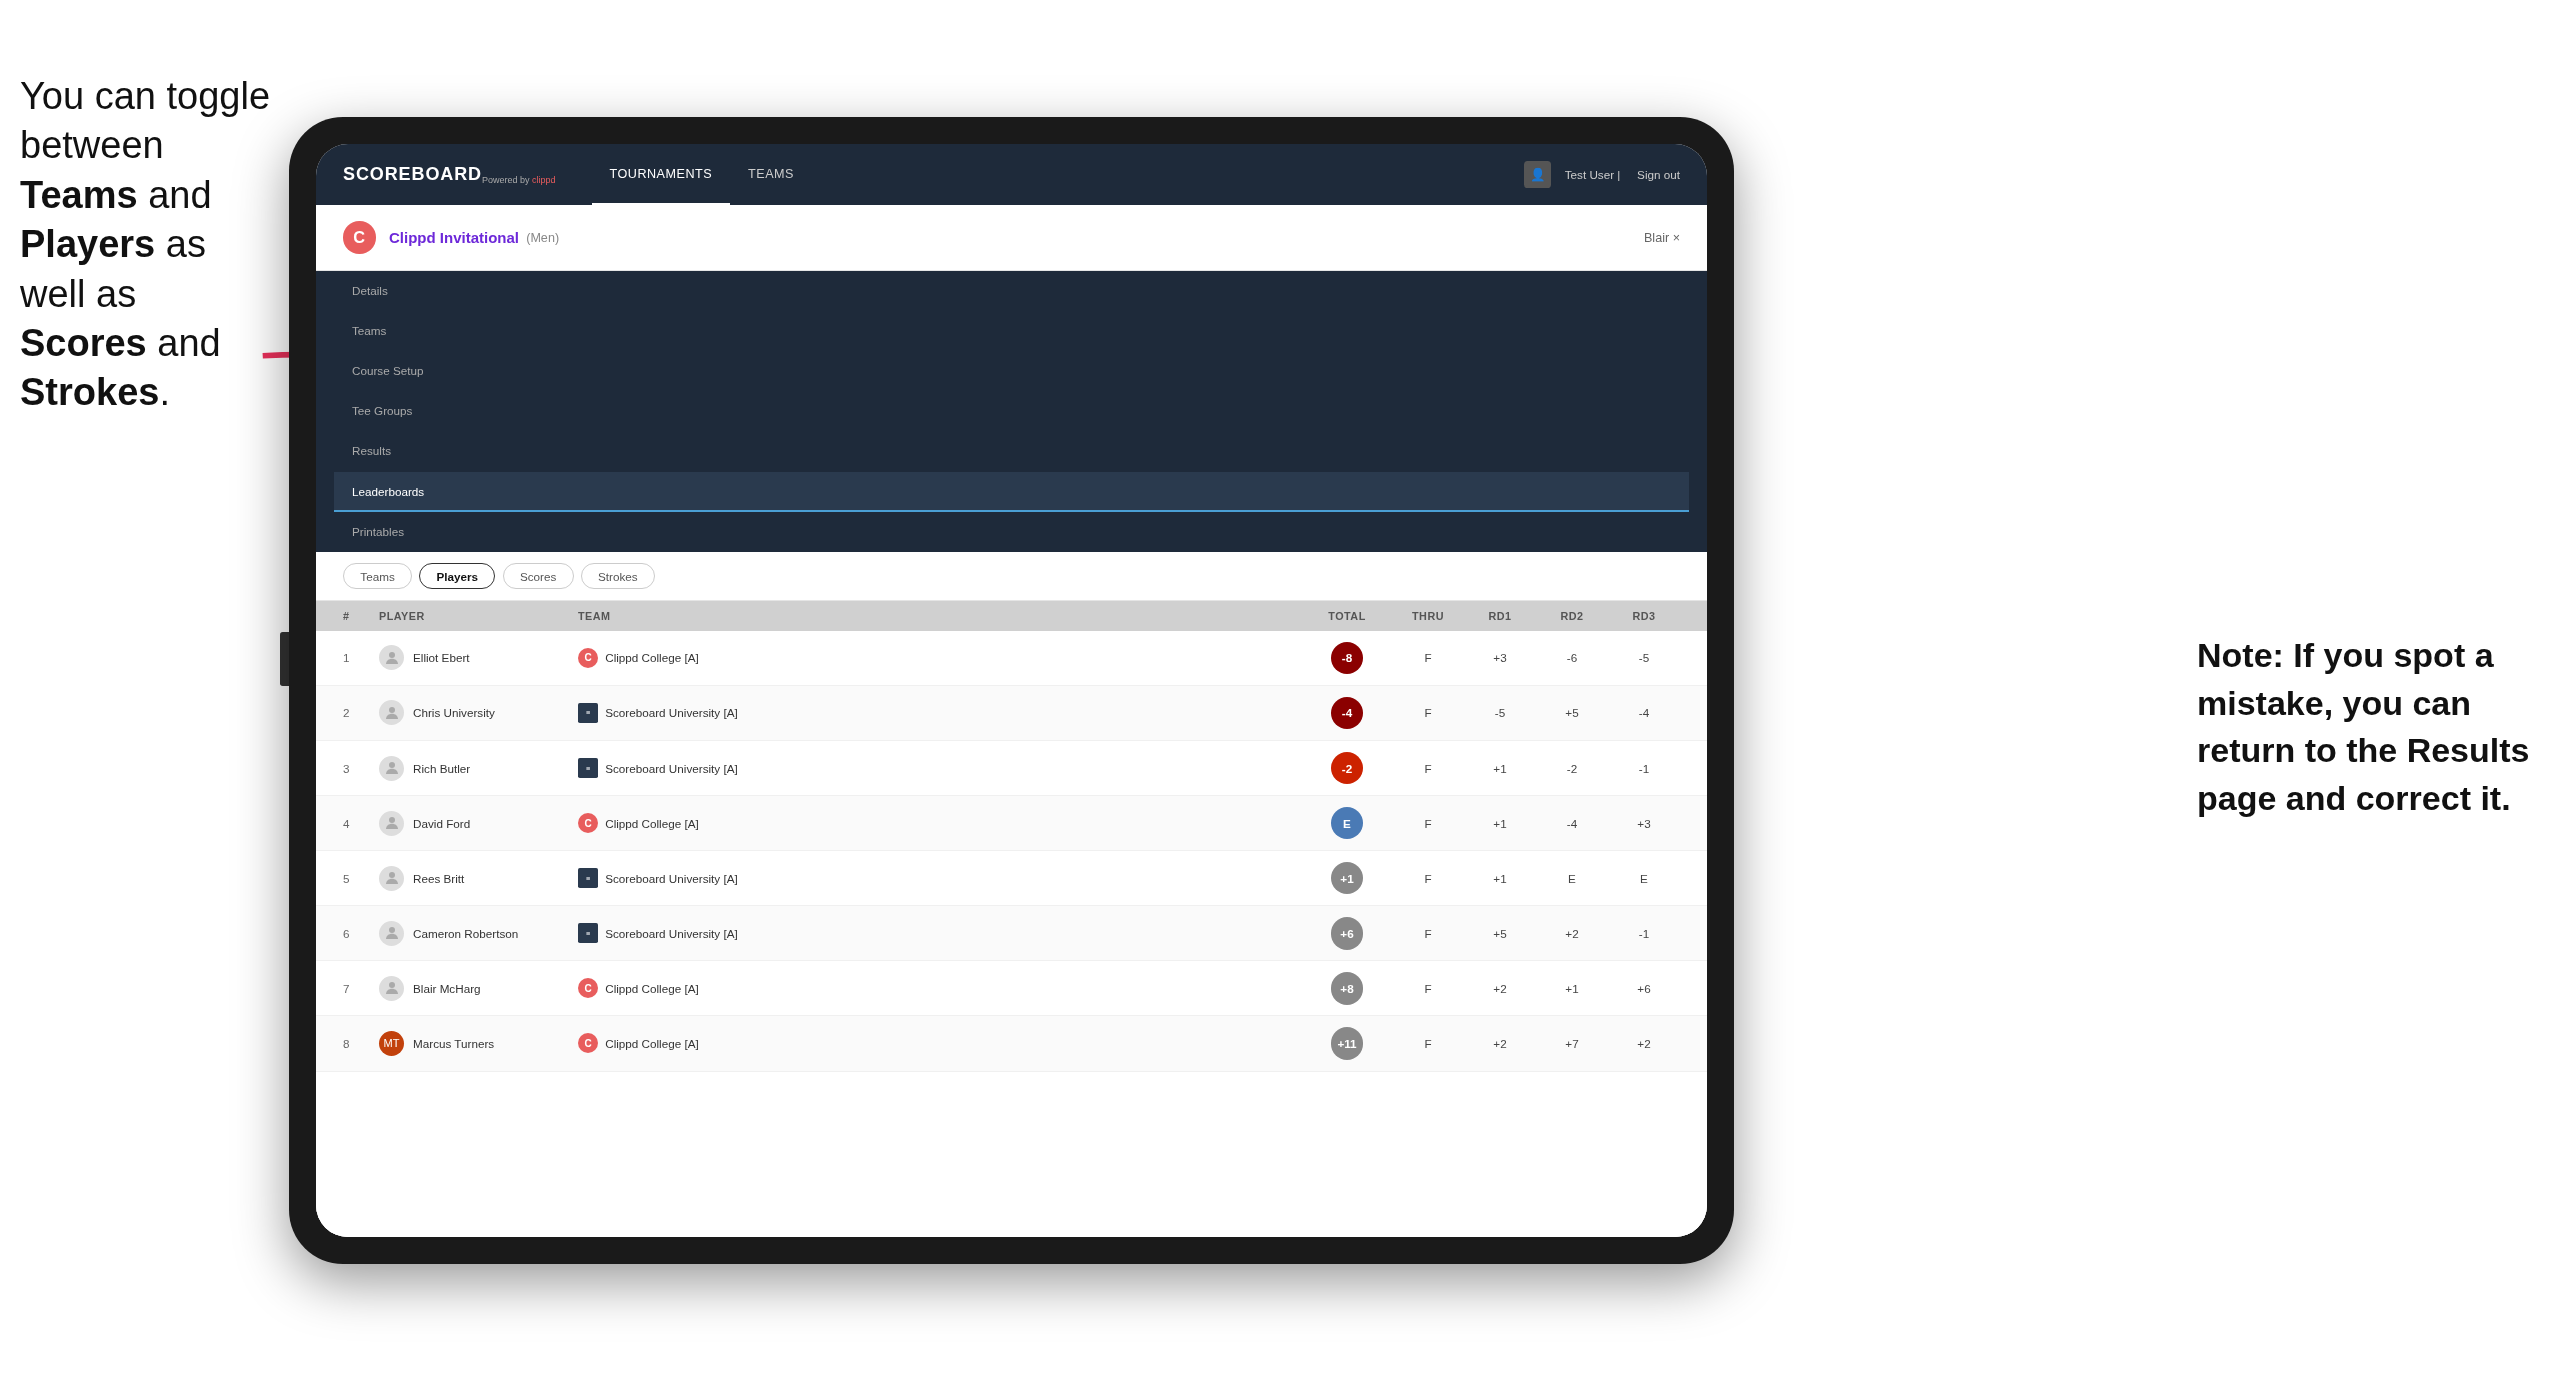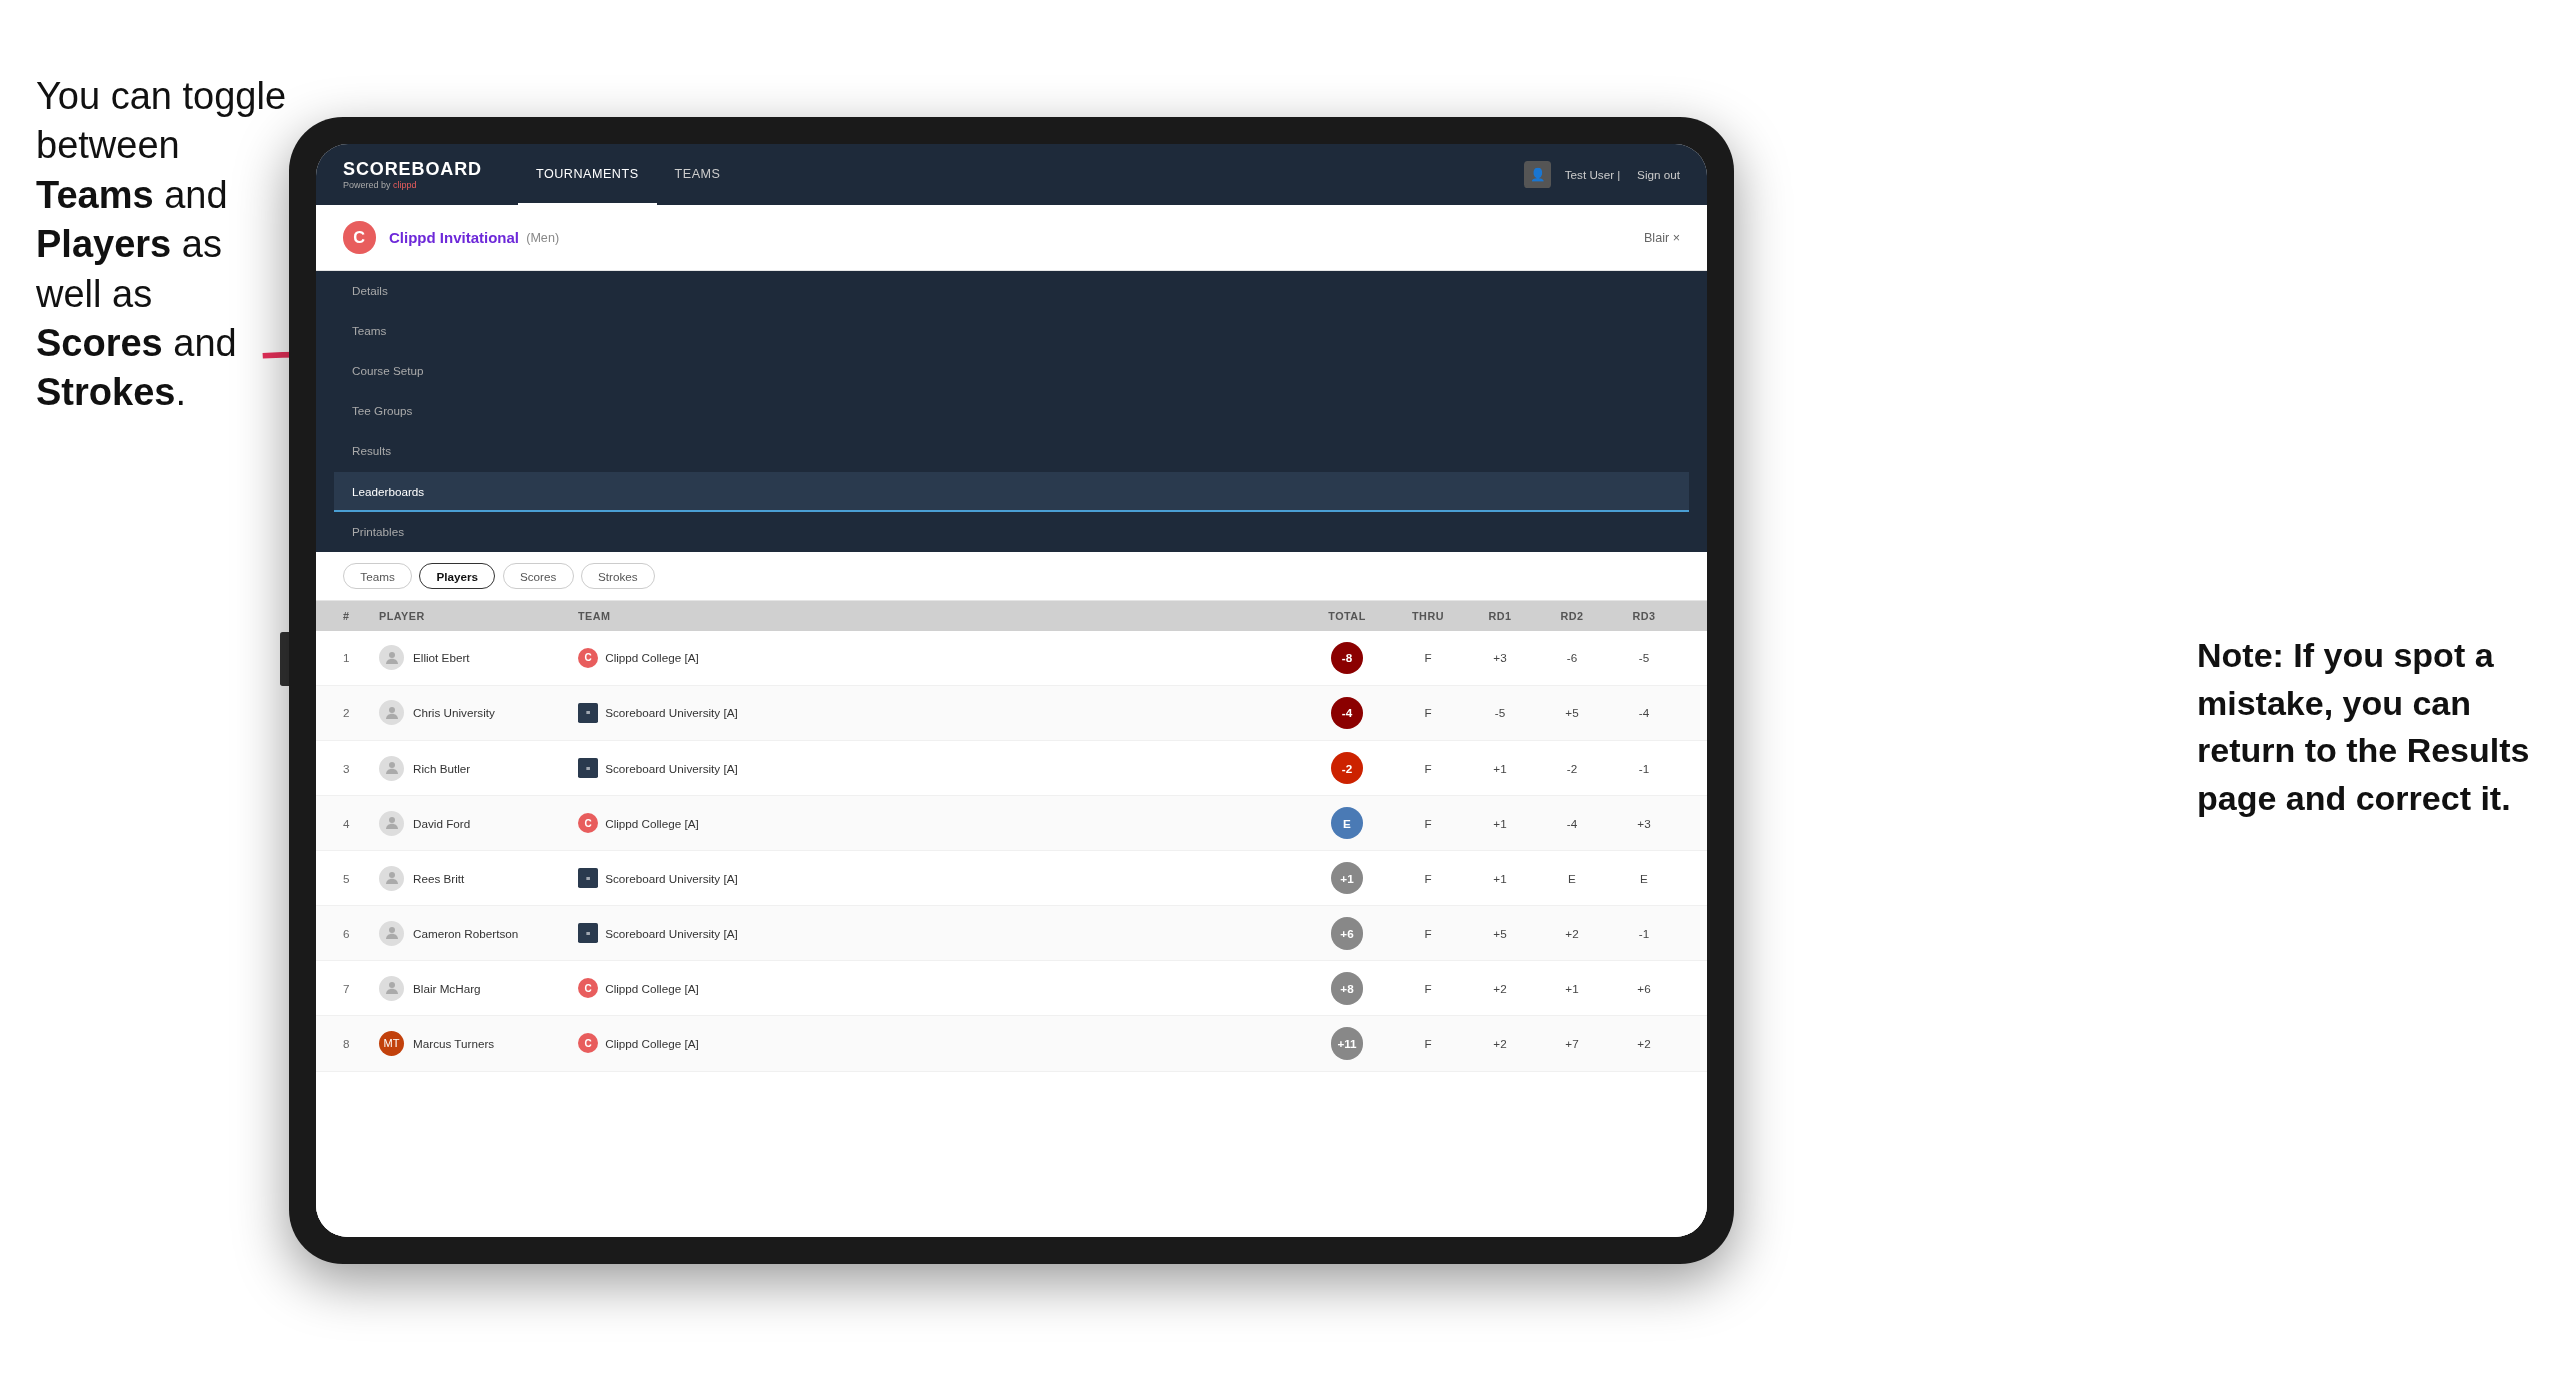--- a/index.html
+++ b/index.html
@@ -8,21 +8,21 @@
       font-family: -apple-system, BlinkMacSystemFont, 'Segoe UI', Arial, sans-serif;
       width: 2576px;
       height: 1386px;
       overflow: hidden;
       position: relative;
     }
 
     
     .left-annotation {
       position: absolute;
-      left: 36px;
+      left: 20px;
       top: 72px;
       width: 253px;
       font-size: 38px;
       line-height: 1.3;
       color: #111;
     }
     .left-annotation strong { font-weight: 800; }
 
     
     .arrow-container {
@@ -74,22 +74,23 @@
       background: #1e2a3a;
       height: 61px;
       display: flex;
       align-items: center;
       padding: 0 27px;
       flex-shrink: 0;
     }
 
     .logo-area {
       display: flex;
-      flex-direction: column;
+      flex-direction: row;
       margin-right: 36px;
+      align-items: flex-end;
     }
 
     .logo-text {
       font-size: 18px;
       font-weight: 900;
       color: white;
       letter-spacing: 0.9px;
     }
 
     .logo-sub {

